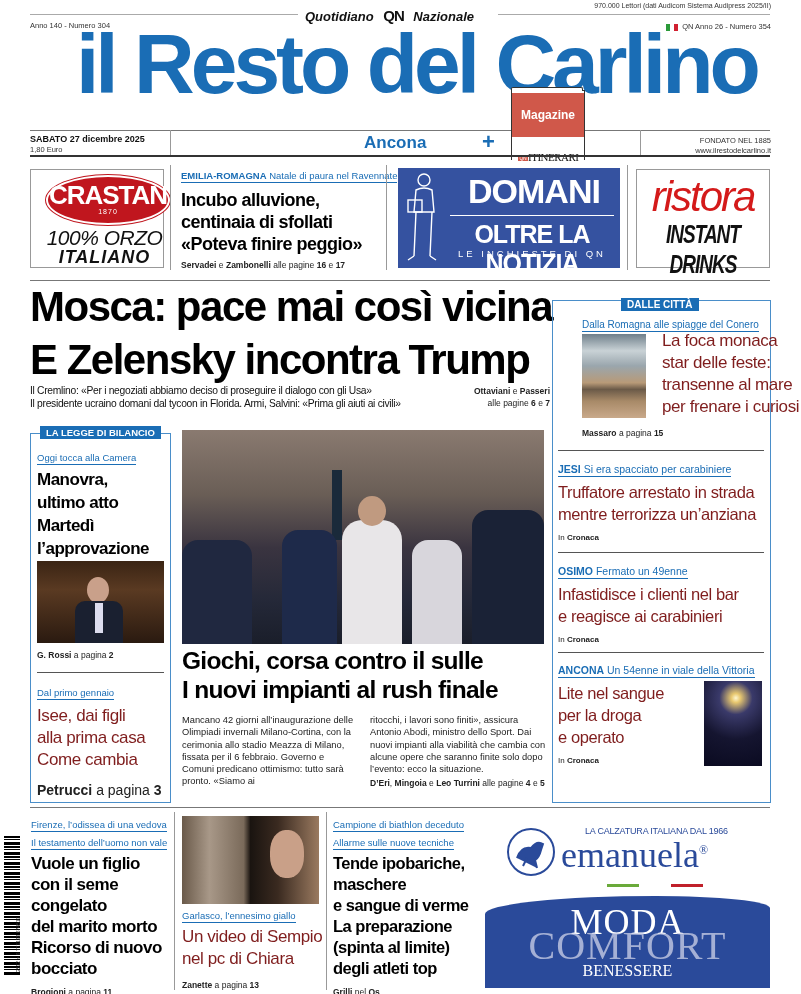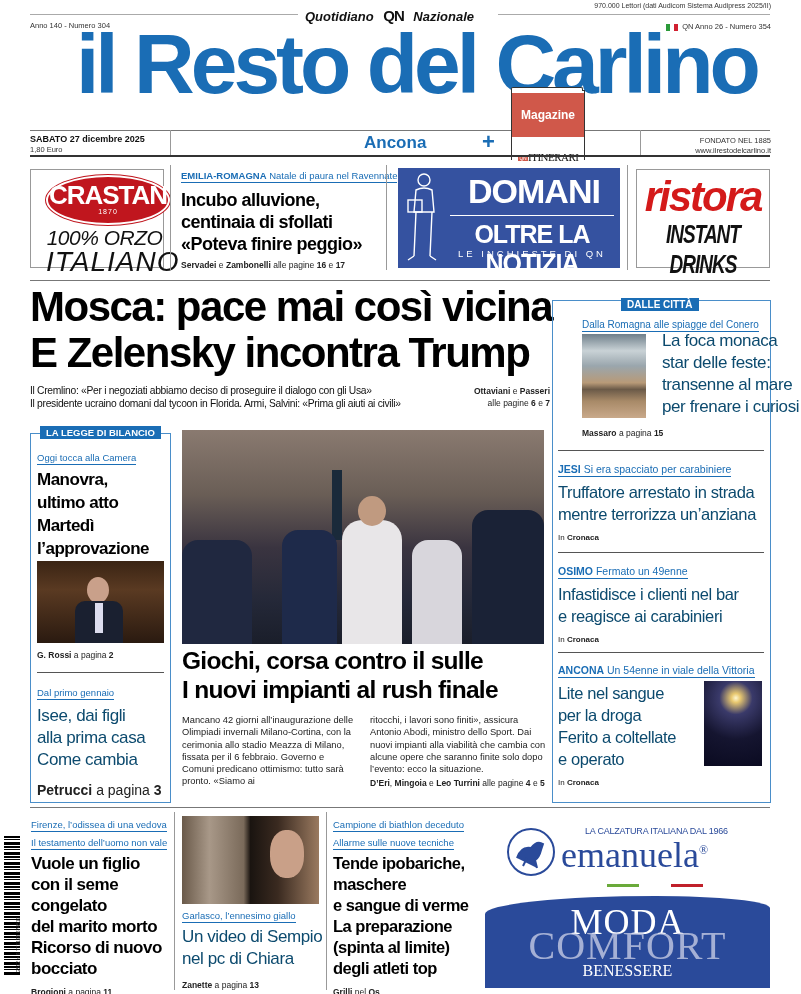--- a/index.html
+++ b/index.html
@@ -5,21 +5,21 @@
   * { box-sizing: border-box; margin: 0; padding: 0; }
   html, body { width: 801px; height: 994px; background: #fff; overflow: hidden; }
   body { font-family: "Liberation Sans", sans-serif; color: #111; position: relative; }
   .abs { position: absolute; }
   .rule { position: absolute; background: #888; }
   .kicker { font-size: 10.5px; color: #1a6db5; border-bottom: 1px solid #1a6db5; display: inline-block; padding-bottom: 1px; white-space: nowrap; }
   .kicker b { font-weight: bold; }
   .byline { font-size: 9px; color: #222; }
   .byline b { font-weight: bold; }
   .hl-black { font-family: "Liberation Sans", sans-serif; font-weight: 900; color: #000; letter-spacing: -0.5px; }
-  .hl-light { font-family: "Liberation Sans Narrow", "Liberation Sans", sans-serif; font-weight: normal; color: #0c4a6e; letter-spacing: -0.4px; }
+  .hl-light { font-family: "Liberation Sans Narrow", "Liberation Sans", sans-serif; font-weight: normal; color: #7f1d1d; letter-spacing: -0.4px; }
   .box { position: absolute; border: 1.5px solid #4a8ec9; }
   .label-tag { position: absolute; background: #1a6db5; color: #fff; font-weight: bold; font-size: 10px; padding: 1px 6px; white-space: nowrap; }
   .photo { position: absolute; overflow: hidden; }
   .sep { position: absolute; background: #555; height: 1px; }
   .vsep { position: absolute; background: #555; width: 1px; }
 </style>
 </head>
 <body>
 
 <div class="abs" style="left:0;top:0;width:801px;height:160px;">
@@ -57,21 +57,21 @@
   <div class="abs" style="right:30px;top:136px;font-size:7.5px;color:#333;text-align:right;">FONDATO NEL 1885</div>
   <div class="abs" style="right:30px;top:146px;font-size:7.5px;color:#333;text-align:right;">www.ilrestodelcarlino.it</div>
 </div>
 
 <div class="abs" style="left:30px;top:169px;width:134px;height:99px;border:1px solid #999;background:#fff;text-align:center;padding-left:15px;">
   <div style="margin:5px auto 0;width:124px;height:50px;border-radius:50%;background:#c0161e;border:2px solid #fff;box-shadow:0 0 0 1px #c0161e;color:#fff;">
     <div style="font-size:26px;font-weight:900;padding-top:5px;letter-spacing:-1px;line-height:1;">CRASTAN</div>
     <div style="font-size:7px;letter-spacing:1px;">1870</div>
   </div>
   <div style="font-size:21px;font-style:italic;font-weight:500;line-height:1;margin-top:2px;letter-spacing:-0.5px;">100% ORZO</div>
-  <div style="font-size:28px;font-style:italic;font-weight:400;line-height:1;letter-spacing:1px;">ITALIANO</div>
+  <div style="font-size:18px;font-style:italic;font-weight:700;line-height:1;letter-spacing:1px;">ITALIANO</div>
 </div>
 <div class="vsep" style="left:170px;top:165px;height:105px;background:#999;"></div>
 
 <div class="abs" style="left:181px;top:165px;width:200px;">
   <div class="kicker" style="font-size:9.5px;">
     <b>EMILIA-ROMAGNA</b> <span>Natale di paura nel Ravennate</span>
   </div>
   <div class="hl-black" style="font-size:18px;line-height:22px;margin-top:6px;">
     <div>Incubo alluvione,</div>
     <div>centinaia di sfollati</div>
@@ -93,29 +93,29 @@
     </g>
   </svg>
   <div style="position:absolute;left:50px;width:172px;top:4px;text-align:center;font-size:34px;font-weight:900;letter-spacing:-1px;font-family:'Liberation Sans Narrow','Liberation Sans',sans-serif;">DOMANI</div>
   <div style="position:absolute;left:52px;top:47px;width:164px;height:1px;background:#fff;"></div>
   <div style="position:absolute;left:46px;width:176px;top:52px;text-align:center;font-size:25px;font-weight:900;letter-spacing:-1px;font-family:'Liberation Sans Narrow','Liberation Sans',sans-serif;">OLTRE LA NOTIZIA</div>
   <div style="position:absolute;left:46px;width:176px;top:80px;text-align:center;font-size:9.5px;letter-spacing:3px;">LE INCHIESTE DI QN</div>
 </div>
 <div class="vsep" style="left:627px;top:165px;height:105px;background:#999;"></div>
 
 <div class="abs" style="left:636px;top:169px;width:134px;height:99px;border:1px solid #999;background:#fff;text-align:center;">
-  <div style="font-size:42px;font-weight:700;font-style:italic;color:#d41a1a;letter-spacing:-2px;line-height:1;margin-top:6px;">ristora</div>
+  <div style="font-size:42px;font-weight:400;font-style:italic;color:#d41a1a;letter-spacing:-2px;line-height:1;margin-top:6px;">ristora</div>
   <div style="font-size:19px;font-weight:bold;font-style:italic;letter-spacing:-1px;margin-top:10px;transform:scaleY(1.35);">INSTANT DRINKS</div>
 </div>
 
 <div class="rule" style="left:30px;top:280px;width:740px;height:1px;background:#777;"></div>
 
 <div class="abs" style="left:30px;top:284px;width:520px;">
   <div class="hl-black" style="font-size:42px;line-height:46px;letter-spacing:-1.5px;white-space:nowrap;">Mosca: pace mai così vicina</div>
-  <div class="hl-black" style="font-size:42px;line-height:46px;letter-spacing:-1.5px;white-space:nowrap;">E Zelensky incontra Trump</div>
+  <div class="hl-black" style="font-size:42px;line-height:46px;letter-spacing:-1.5px;white-space:nowrap;margin-top:7px;">E Zelensky incontra Trump</div>
   <div style="position:absolute;top:100px;left:0;width:432px;font-size:10.3px;line-height:13px;letter-spacing:-0.3px;white-space:nowrap;">
     <div>Il Cremlino: «Per i negoziati abbiamo deciso di proseguire il dialogo con gli Usa»</div>
     <div>Il presidente ucraino domani dal tycoon in Florida. Armi, Salvini: «Prima gli aiuti ai civili»</div>
   </div>
   <div class="byline" style="position:absolute;top:101px;left:440px;width:80px;text-align:right;font-size:8.5px;line-height:12px;">
     <div><b>Ottaviani</b> <span>e</span> <b>Passeri</b></div>
     <div><span>alle pagine</span> <b>6</b> <span>e</span> <b>7</b></div>
   </div>
 </div>
 
@@ -154,21 +154,20 @@
   </div>
   <div class="byline" style="margin-top:8px;font-size:8px;"><span>In</span> <b>Cronaca</b></div>
 </div>
 <div class="sep" style="left:558px;top:652px;width:206px;"></div>
 
 <div class="abs" style="left:558px;top:660px;width:206px;">
   <div class="kicker"><b>ANCONA</b> <span>Un 54enne in viale della Vittoria</span></div>
   <div class="hl-light" style="font-size:16.5px;line-height:22px;margin-top:4px;white-space:nowrap;">
     <div>Lite nel sangue</div>
     <div>per la droga</div>
-    <div>Ferito a coltellate</div>
     <div>e operato</div>
   </div>
   <div class="byline" style="margin-top:8px;font-size:8px;"><span>In</span> <b>Cronaca</b></div>
   <div class="photo" style="left:146px;top:21px;width:58px;height:85px;background:radial-gradient(circle at 55% 20%,#fff7d0 0%,#e8c870 6%,#3a3a6a 22%,#151530 55%,#0a0a20 100%);"></div>
 </div>
 
 <div class="box" style="left:30px;top:433px;width:141px;height:370px;"></div>
 <div class="label-tag" style="left:40px;top:426px;font-size:9.5px;">LA LEGGE DI BILANCIO</div>
 <div class="abs" style="left:37px;top:447px;width:128px;">
   <div class="kicker" style="font-size:9.5px;">Oggi tocca alla Camera</div>

